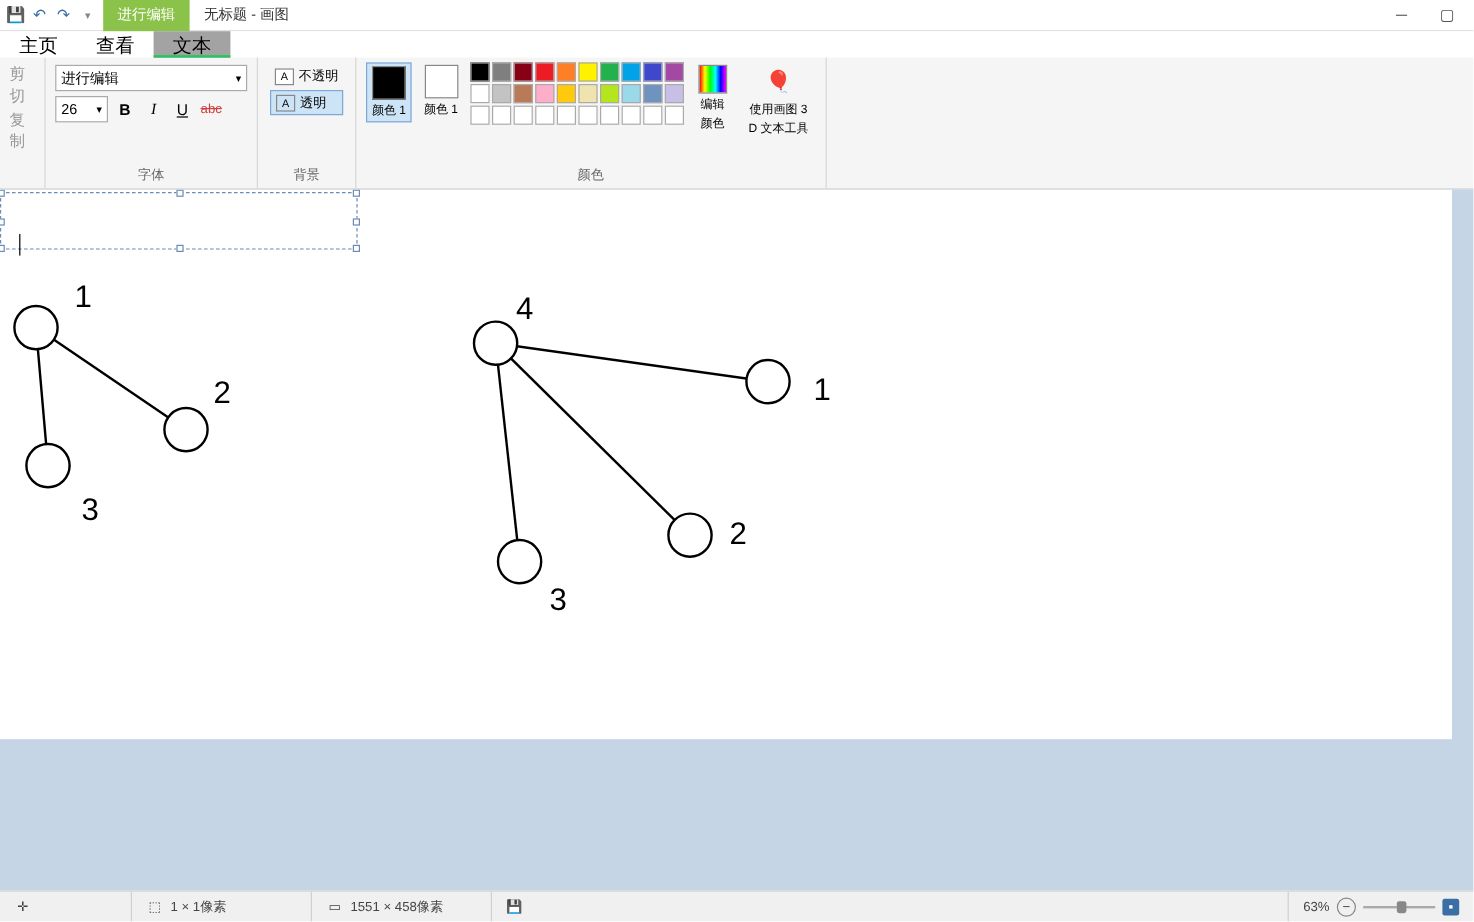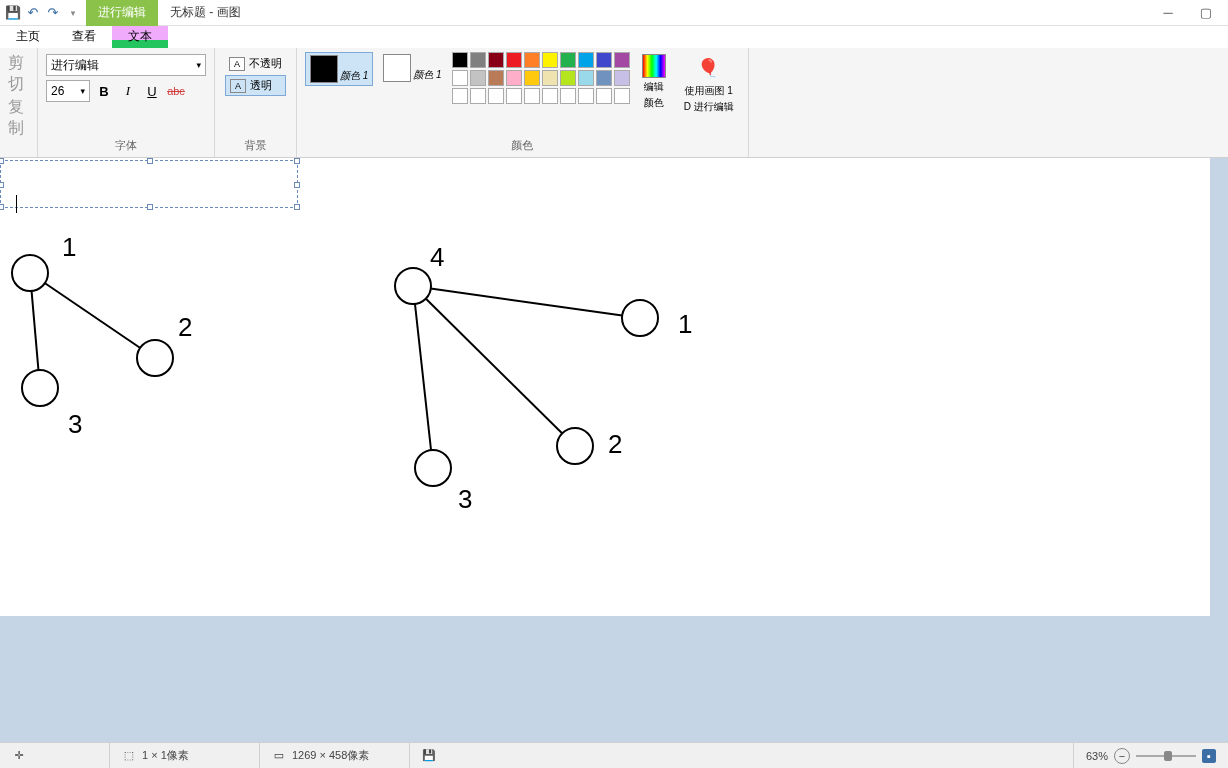--- a/index.html
+++ b/index.html
@@ -9,46 +9,46 @@
 .title-bar { height: 26px; display: flex; align-items: center; background: #fff; border-bottom: 1px solid #e0e0e0; }
 .qat { display: flex; align-items: center; gap: 2px; padding: 0 4px; }
 .qat-icon { width: 18px; height: 18px; display: flex; align-items: center; justify-content: center; font-size: 13px; cursor: pointer; }
 .tab-tool { background: #8BC34A; color: #fff; padding: 4px 12px; font-size: 12px; height: 26px; display: flex; align-items: center; }
 .window-title { margin-left: 12px; font-size: 12px; color: #333; }
 .win-controls { margin-left: auto; display: flex; gap: 18px; padding-right: 12px; }
 .win-btn { width: 20px; height: 20px; display: flex; align-items: center; justify-content: center; cursor: pointer; font-size: 13px; color: #555; }
 
 
 .ribbon-tabs { display: flex; height: 22px; background: #fff; }
-.ribbon-tab { padding: 2px 16px; font-size: 12px; cursor: pointer; border-bottom: 2px solid transparent; font-family: Liberation Serif, serif; }
-.ribbon-tab.active { background: #f0abfc; border-bottom: 8px solid #22c55e; }
+.ribbon-tab { padding: 2px 16px; font-size: 16px; cursor: pointer; border-bottom: 2px solid transparent; font-family: Liberation Serif, serif; }
+.ribbon-tab.active { background: #a3a3a3; border-bottom: 2px solid #22c55e; }
 
 
 .ribbon { height: 110px; background: #f5f5f5; border-bottom: 1px solid #d0d0d0; display: flex; }
 .group { border-right: 1px solid #d8d8d8; padding: 4px 8px 2px; display: flex; flex-direction: column; }
 .group-body { flex: 1; display: flex; flex-direction: column; }
 .group-label { text-align: center; font-size: 11px; color: #666; padding: 2px 0; }
 
-.clip-item { font-size: 16px; color: #999; padding: 1px 0; }
+.clip-item { font-size: 13px; color: #999; padding: 1px 0; }
 
 .font-row { display: flex; align-items: center; gap: 4px; margin: 2px 0; }
 .font-select { width: 160px; height: 22px; border: 1px solid #aaa; background: #fff; font-size: 12px; padding: 0 4px; display: flex; align-items: center; justify-content: space-between; cursor: pointer; }
 .size-select { width: 44px; height: 22px; border: 1px solid #aaa; background: #fff; font-size: 12px; padding: 0 4px; display: flex; align-items: center; justify-content: space-between; cursor: pointer; }
 .fmt-btn { width: 20px; height: 20px; display: flex; align-items: center; justify-content: center; cursor: pointer; font-size: 13px; }
 .fmt-b { font-weight: bold; }
 .fmt-i { font-style: italic; font-family: serif; }
 .fmt-u { text-decoration: underline; }
 .fmt-s { text-decoration: line-through; color: #d04040; font-size: 11px; }
 
 .bg-opt { display: flex; align-items: center; gap: 4px; font-size: 11px; padding: 2px 4px; cursor: pointer; }
 .bg-opt.selected { border: 1px solid #7da8d8; background: #cde4f7; }
 .bg-icon { width: 16px; height: 14px; border: 1px solid #888; font-size: 9px; display: flex; align-items: center; justify-content: center; }
 
 .color-big { width: 28px; height: 28px; border: 1px solid #888; cursor: pointer; }
-.color-col { display: flex; flex-direction: row; align-items: flex-end; gap: 2px; padding: 2px 4px; font-size: 10px; font-style: italic; }
+.color-col { display: flex; flex-direction: column; align-items: flex-end; gap: 2px; padding: 2px 4px; font-size: 10px; }
 .color-grid { display: grid; grid-template-columns: repeat(10, 16px); grid-auto-rows: 16px; gap: 2px; }
 .swatch { width: 16px; height: 16px; border: 1px solid #aaa; cursor: pointer; }
 .vert-btn { display: flex; flex-direction: column; align-items: center; gap: 2px; padding: 2px 6px; font-size: 10px; cursor: pointer; text-align: center; }
 .vert-btn .ico { width: 28px; height: 28px; display: flex; align-items: center; justify-content: center; font-size: 18px; }
 
 
 .canvas-area { height: 462px; background: #c5d5e5; position: relative; overflow: hidden; }
 .canvas { background: #fff; position: absolute; top: 0; left: 0; width: 1210px; height: 458px; }
 .text-sel { position: absolute; border: 1px dashed #6a8bb8; }
 .handle { position: absolute; width: 6px; height: 6px; background: #fff; border: 1px solid #6a8bb8; }
@@ -181,22 +181,22 @@
           <div class="swatch" style="background: rgb(255, 255, 255);"></div>
           <div class="swatch" style="background: rgb(255, 255, 255);"></div>
         </div>
       <div class="vert-btn">
         <span class="ico" style="background:linear-gradient(90deg,#f00,#ff0,#0f0,#0ff,#00f,#f0f);width:24px;height:24px;border:1px solid #888"></span>
         <span>编辑</span>
         <span>颜色</span>
       </div>
       <div class="vert-btn">
         <span class="ico">🎈</span>
-        <span>使用画图 1</span>
-        <span>D 进行编辑</span>
+        <span>使用画图 3</span>
+        <span>D 文本工具</span>
       </div>
     </div>
     <div class="group-label">颜色</div>
   </div>
 </div>
 
 <div class="canvas-area">
   <div class="canvas">
 
     <div class="text-sel" style="left:0px;top:2px;width:298px;height:48px">
@@ -241,21 +241,21 @@
 <div class="status-bar">
   <div class="status-seg" style="min-width:110px">
     <span class="status-ico">✛</span>
   </div>
   <div class="status-seg">
     <span class="status-ico">⬚</span>
     <span>1 × 1像素</span>
   </div>
   <div class="status-seg">
     <span class="status-ico">▭</span>
-    <span>1269 × 458像素</span>
+    <span>1551 × 458像素</span>
   </div>
   <div class="status-seg flex">
     <span class="status-ico">💾</span>
   </div>
   <div class="zoom">
     <span>63%</span>
     <span class="zoom-btn">−</span>
     <div class="zoom-track">
         <div class="zoom-thumb"></div>
       </div>

